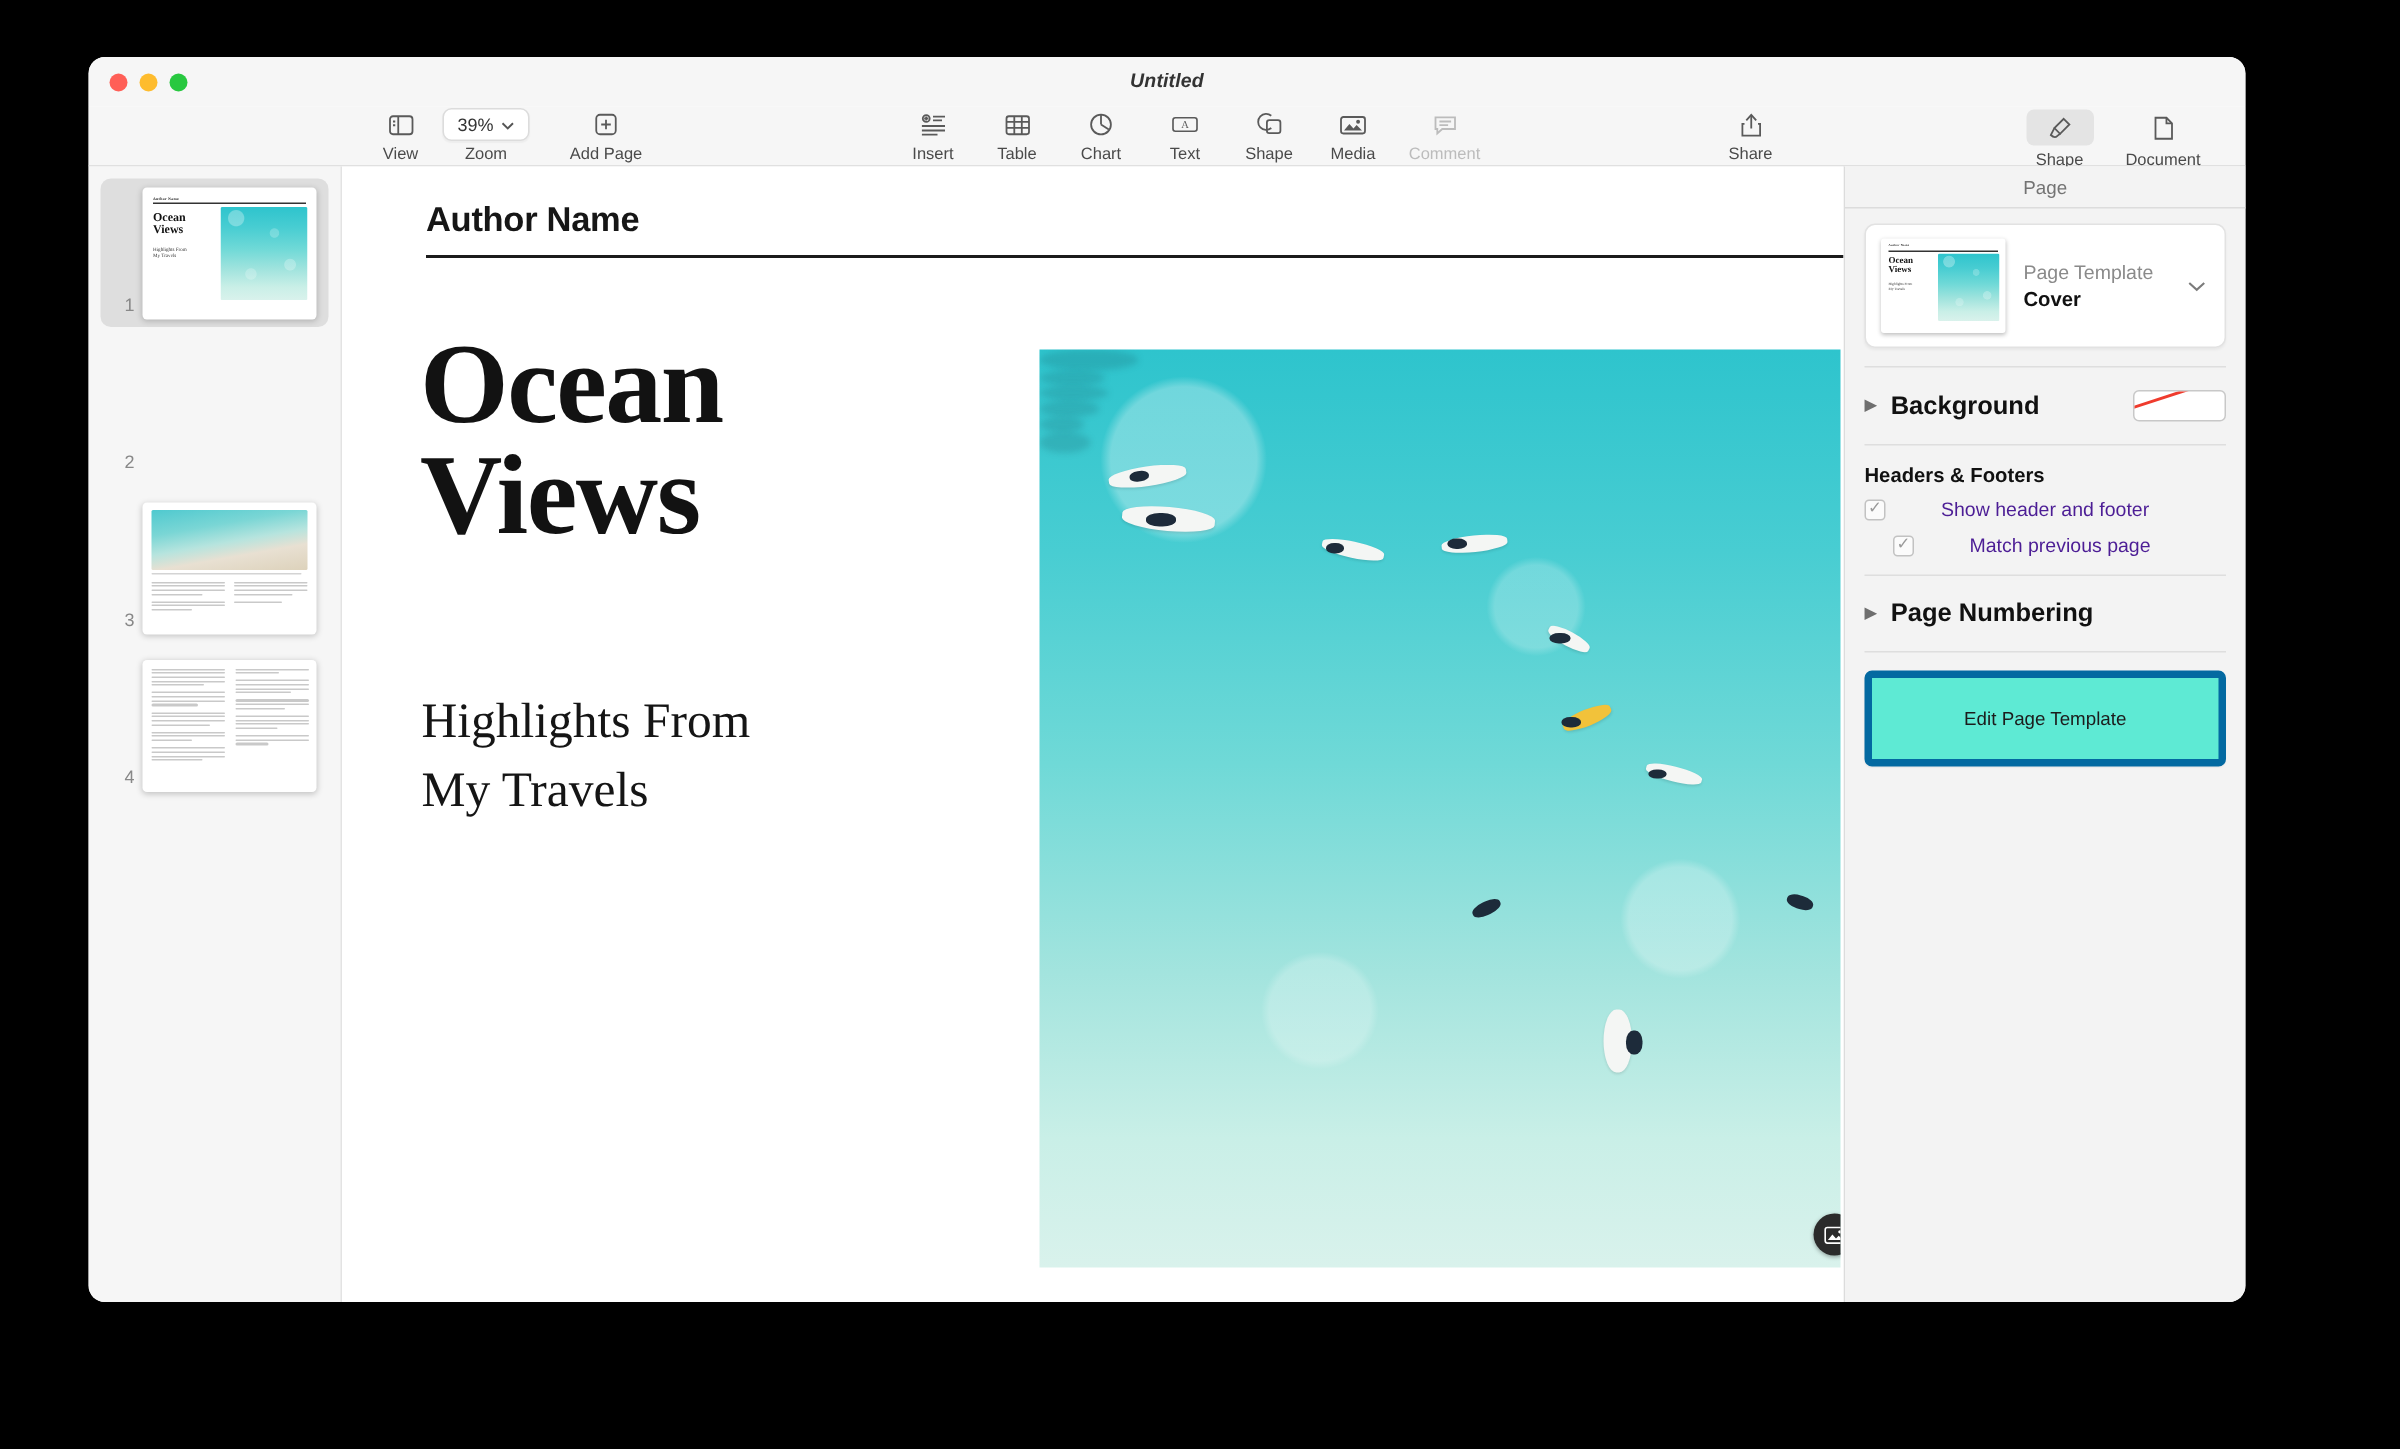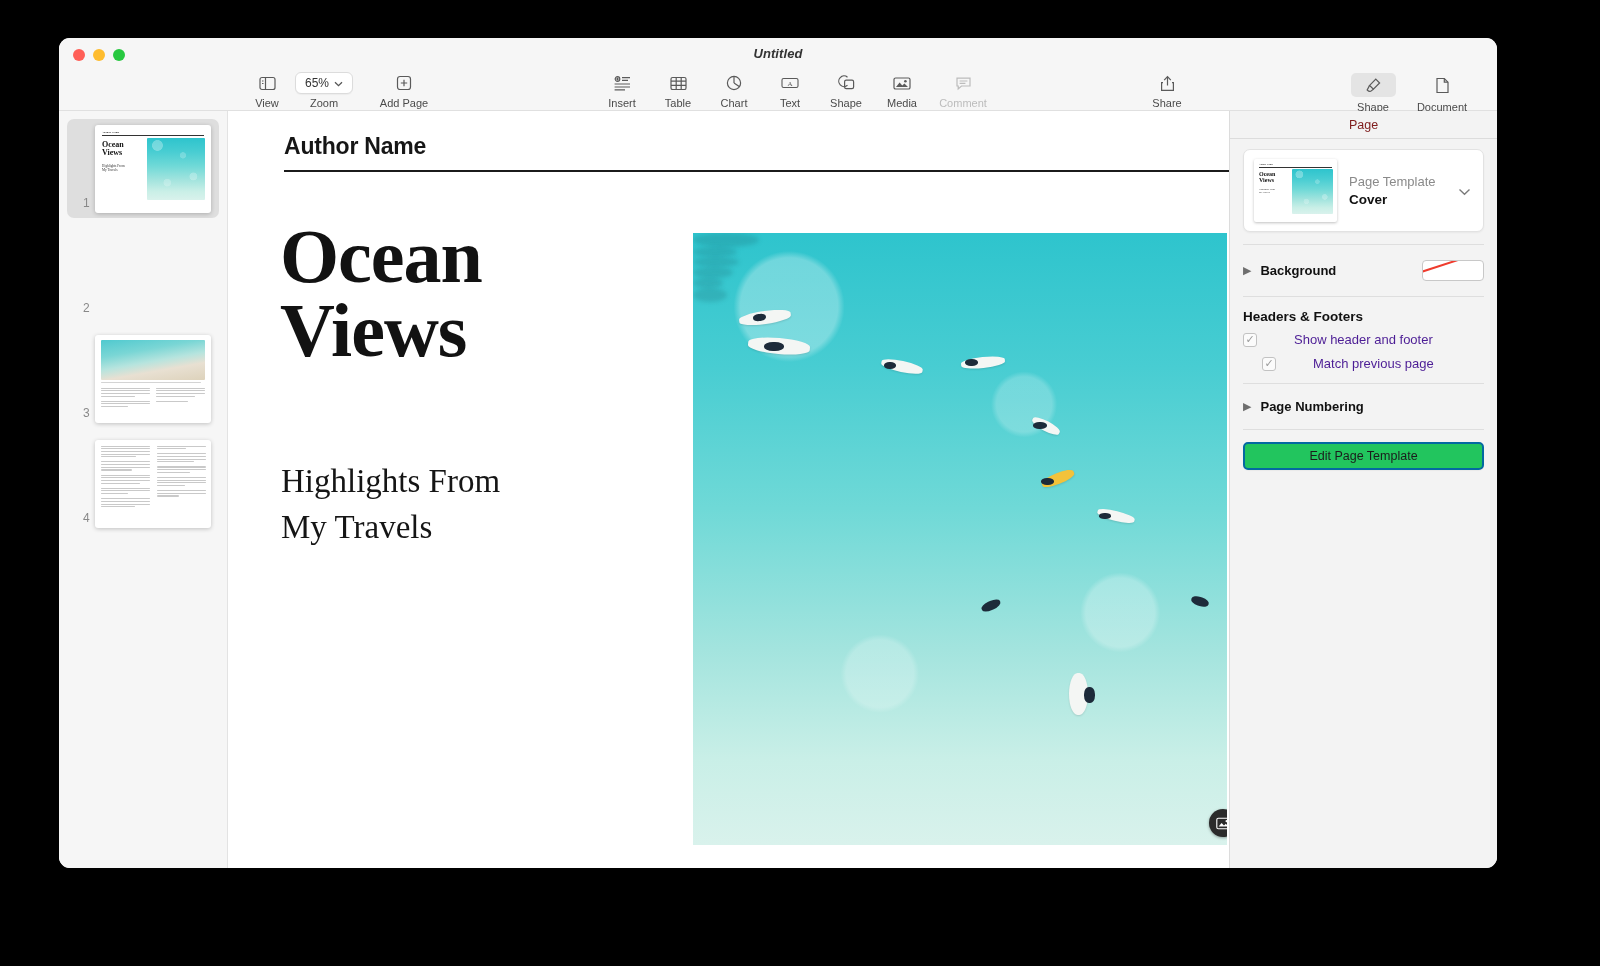--- a/index.html
+++ b/index.html
@@ -225,21 +225,21 @@
   
   .inspector {
     width: 268px;
     background: #f3f3f3;
     border-left: 1px solid #dcdcdc;
     display: flex; flex-direction: column;
   }
   .insp-header {
     height: 28px;
     display: flex; align-items: center; justify-content: center;
-    font-size: 12.5px; color: #7f1d1d;
+    font-size: 12.5px; color: #737373;
     border-bottom: 1px solid #dcdcdc;
     background: #f3f3f3;
   }
   .insp-body { padding: 10px 13px 0 13px; }
 
   .template-card {
     background: #fff;
     border-radius: 7px;
     border: 1px solid #e2e2e2;
     display: flex; align-items: center; gap: 12px;
@@ -260,21 +260,21 @@
   .chev-down { color: #7b7b7b; flex: none; margin-right: 2px; }
 
   .divider { height: 1px; background: #dedede; margin: 12px 0; }
 
   .row-disclose {
     display: flex; align-items: center; justify-content: space-between;
     padding: 3px 0;
   }
   .disc-left { display: flex; align-items: center; gap: 9px; }
   .disc-tri { color: #6e6e6e; font-size: 11px; line-height: 1; }
-  .disc-label { font-size: 13px; color: #111; font-weight: bold; }
+  .disc-label { font-size: 17px; color: #111; font-weight: bold; }
 
   .nofill-swatch {
     width: 62px; height: 21px;
     background: #fff;
     border: 1px solid #c8c8c8;
     border-radius: 4px;
     position: relative; overflow: hidden;
   }
   .nofill-swatch::after {
     content: ""; position: absolute; left: -2px; top: 50%;
@@ -289,24 +289,24 @@
     width: 14px; height: 14px; border-radius: 3px;
     border: 1px solid #c2c2c2; background: #fbfbfb;
     display: flex; align-items: center; justify-content: center;
     color: #9a9a9a; font-size: 11px; line-height: 1;
     flex: none;
   }
   .check-row .ctext { font-size: 13px; color: #4c1d95; margin-left: 29px; }
 
   .edit-btn {
     display: block; width: 100%;
-    background: #22c55e;
-    border: 2px solid #0369a1;
+    background: #5eead4;
+    border: 5px solid #0369a1;
     border-radius: 5px;
-    padding: 5px 0;
+    padding: 20px 0;
     font-size: 12.5px; color: #1c1c1c;
     text-align: center;
     box-shadow: 0 1px 1px rgba(0,0,0,.04);
     font-family: "Liberation Sans", sans-serif;
   }
 </style>
 </head>
 <body>
 
 <div id="root">
@@ -331,21 +331,21 @@
                 <line x1="6.5" y1="1.5" x2="6.5" y2="13.5"></line>
               <line x1="3" y1="5" x2="4.5" y2="5"></line>
                 <line x1="3" y1="7.5" x2="4.5" y2="7.5"></line>
             </svg>
           </div>
           <div class="lbl">View</div>
         </div>
 
         <div class="zoomctl">
           <div class="zoombtn">
-            <span>65%</span>
+            <span>39%</span>
             <span>
               <svg width="9" height="6" viewBox="0 0 9 6" fill="none" stroke="#555" stroke-width="1.3">
                   <path d="M1 1.2 L4.5 4.6 L8 1.2"></path>
                 </svg>
             </span>
           </div>
           <div class="lbl">Zoom</div>
         </div>
 
         <div class="tbitem wide" style="margin-left:18px;">

